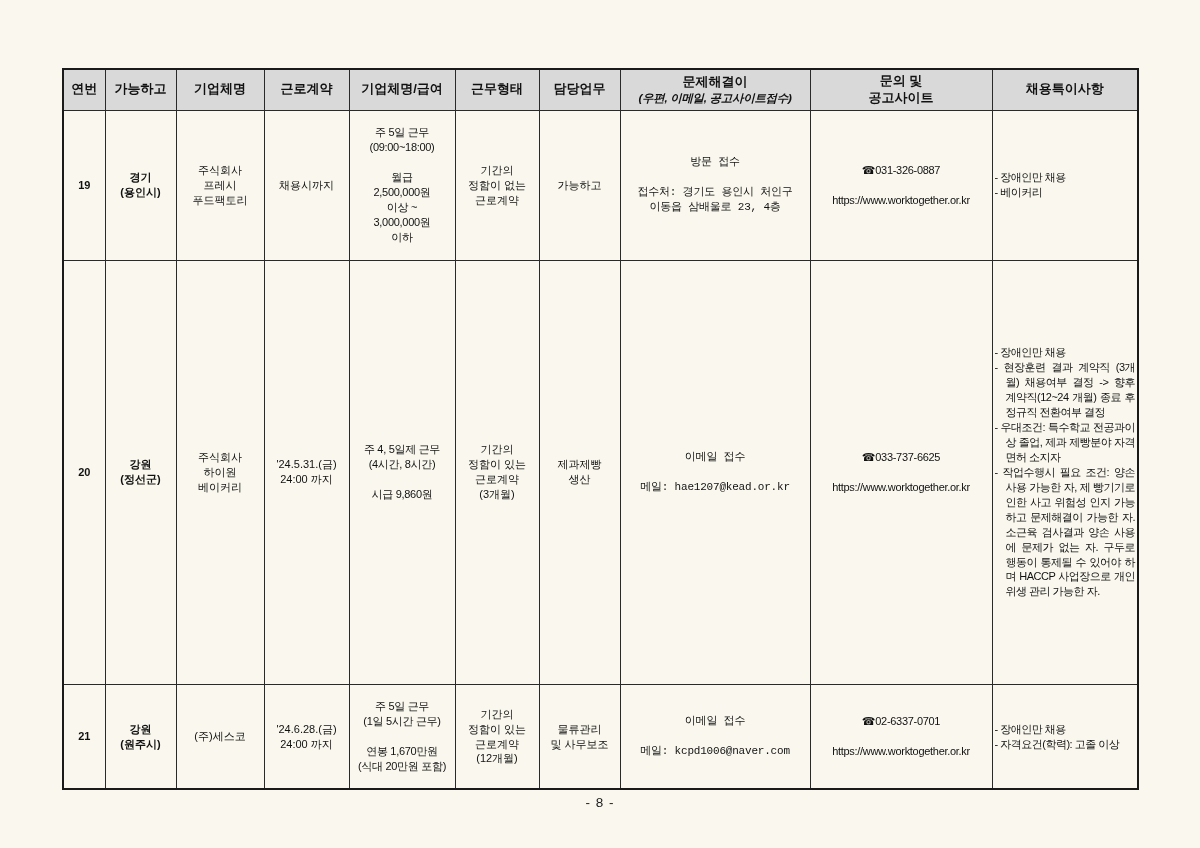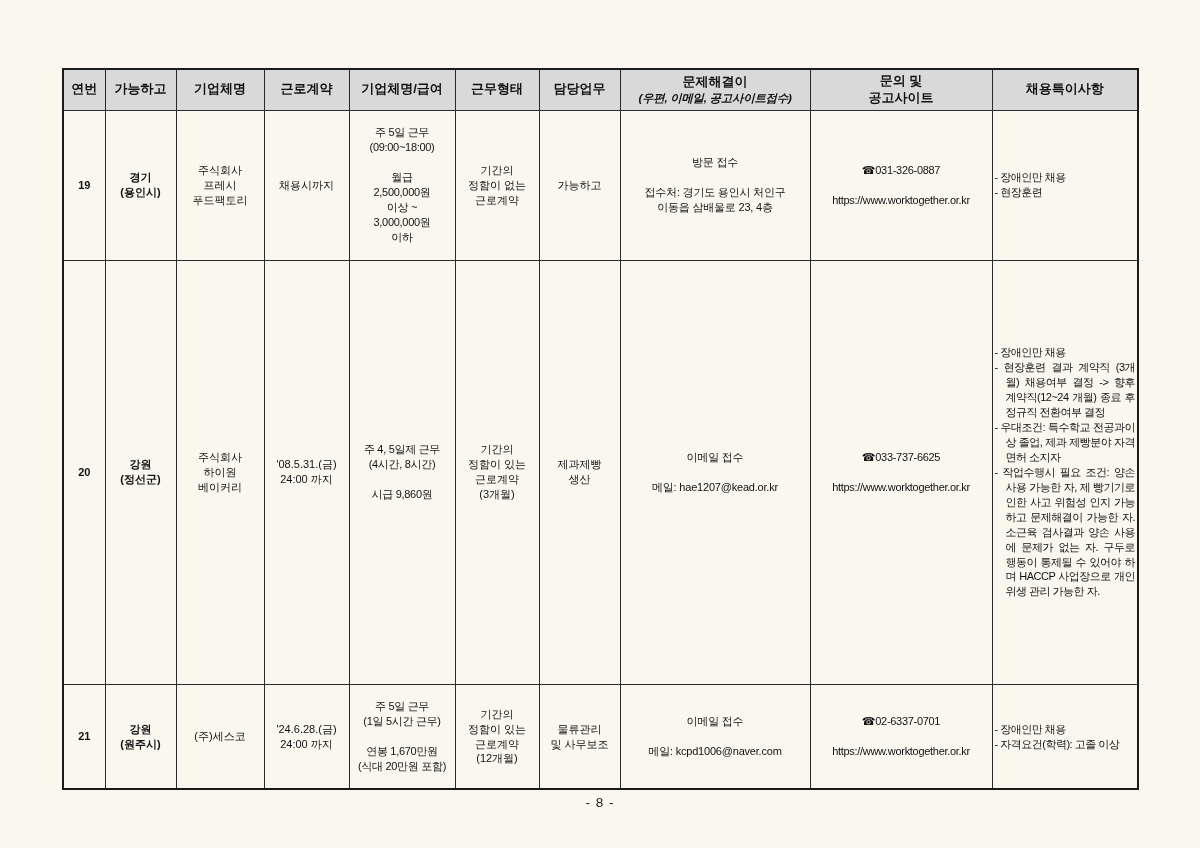--- a/index.html
+++ b/index.html
@@ -39,21 +39,21 @@
   table.jobs th .h-sub { display: block; white-space: pre-line; font-size: 11.5px; letter-spacing: -0.3px; font-style: italic; }
   table.jobs td {
     font-size: 11px;
     line-height: 1.36;
     white-space: pre-line;
     padding: 3px 2px;
     background: transparent;
   }
   td.col-no, td.col-region { font-weight: bold; }
   td.col-contact { font-size: 12px; letter-spacing: -0.3px; margin-top: 48px; }
-  td.col-apply { letter-spacing: -0.2px; }
+  td.col-apply { letter-spacing: -0.2px; font-family: Liberation Mono, monospace; }
   td.col-hours { letter-spacing: -0.3px; }
   td.col-notes {
     text-align: left;
     white-space: normal;
     line-height: 1.58;
     padding: 6px 5px 6px 6px;
     letter-spacing: -0.5px;
     margin-left: 8px;
   }
   .note-item {
@@ -146,30 +146,30 @@
 정함이 없는
 근로계약</td>
         <td class="col-duty">가능하고</td>
         <td class="col-apply">방문 접수
 
 접수처: 경기도 용인시 처인구
 이동읍 삼배울로 23, 4층</td>
         <td class="col-contact">☎031-326-0887
 
 https://www.worktogether.or.kr</td>
-        <td class="col-notes"><div class="note-item">- 장애인만 채용</div><div class="note-item">- 현장훈련</div></td>
+        <td class="col-notes"><div class="note-item">- 장애인만 채용</div><div class="note-item">- 베이커리</div></td>
       </tr>
       <tr style="height:424px">
         <td class="col-no">20</td>
         <td class="col-region">강원
 (정선군)</td>
         <td class="col-company">주식회사
 하이원
 베이커리</td>
-        <td class="col-period">'08.5.31.(금)
+        <td class="col-period">'24.5.31.(금)
 24:00 까지</td>
         <td class="col-hours">주 4, 5일제 근무
 (4시간, 8시간)
 
 시급 9,860원</td>
         <td class="col-worktype">기간의
 정함이 있는
 근로계약
 (3개월)</td>
         <td class="col-duty">제과제빵

